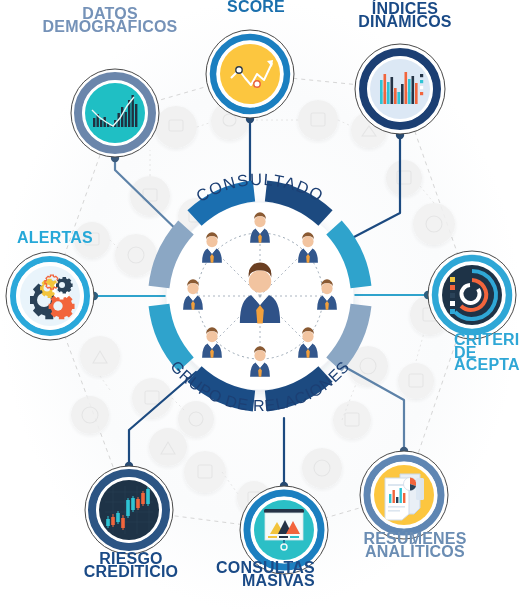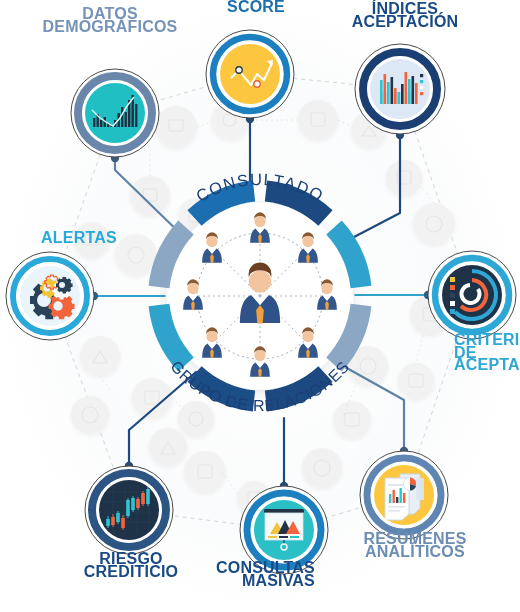--- a/index.html
+++ b/index.html
@@ -26,21 +26,21 @@
     font-weight: bold;
     font-size: 16px;
     line-height: 12.5px;
     letter-spacing: 0.2px;
     white-space: pre-line;
     pointer-events: none;
   }
   .lbl-demo   { left: 40px;  top: 8px;  width: 140px; color: #7592b8; }
   .lbl-score  { left: 196px; top: 1px;   width: 120px; color: #1a6fad; }
   .lbl-ind    { left: 340px; top: 3px;   width: 130px; color: #1a4a86; }
-  .lbl-alert  { left: 0px;   top: 232px; width: 110px; color: #26a8d8; margin-left: 24px; }
+  .lbl-alert  { left: 0px;   top: 232px; width: 110px; color: #26a8d8; }
   .lbl-crit   { left: 406px; top: 334px; width: 114px; color: #2fa7d6; text-align: left; margin-left: 48px;}
   .lbl-resum  { left: 350px; top: 533px; width: 130px; color: #6b8db3; }
   .lbl-consul { left: 205px; top: 562px; width: 110px; color: #1a4a86; }
   .lbl-riesgo { left: 73px;  top: 553px; width: 116px; color: #1a4a86; }
 </style>
 </head>
 <body>
 
 <div id="stage">
 
@@ -546,21 +546,21 @@
           <circle cx="0" cy="0" r="6" fill="#e9f4fb"></circle>
         </g>
       </g>
     </g>
   </svg>
 
   <div class="node-label lbl-demo" style="color: rgb(117, 146, 184);">DATOS
 DEMOGRÁFICOS</div>
   <div class="node-label lbl-score" style="color: rgb(26, 111, 173);">SCORE</div>
   <div class="node-label lbl-ind" style="color: rgb(26, 74, 134);">ÍNDICES
-ACEPTACIÓN</div>
+DINÁMICOS</div>
   <div class="node-label lbl-crit" style="color: rgb(47, 167, 214);">CRITERIOS DE
 ACEPTACIÓN</div>
   <div class="node-label lbl-resum" style="color: rgb(107, 141, 179);">RESÚMENES
 ANALÍTICOS</div>
   <div class="node-label lbl-consul" style="color: rgb(26, 74, 134); text-align: right;">CONSULTAS
 MASIVAS</div>
   <div class="node-label lbl-riesgo" style="color: rgb(26, 74, 134);">RIESGO
 CREDITICIO</div>
   <div class="node-label lbl-alert" style="color: rgb(38, 168, 216);">ALERTAS</div>
 

